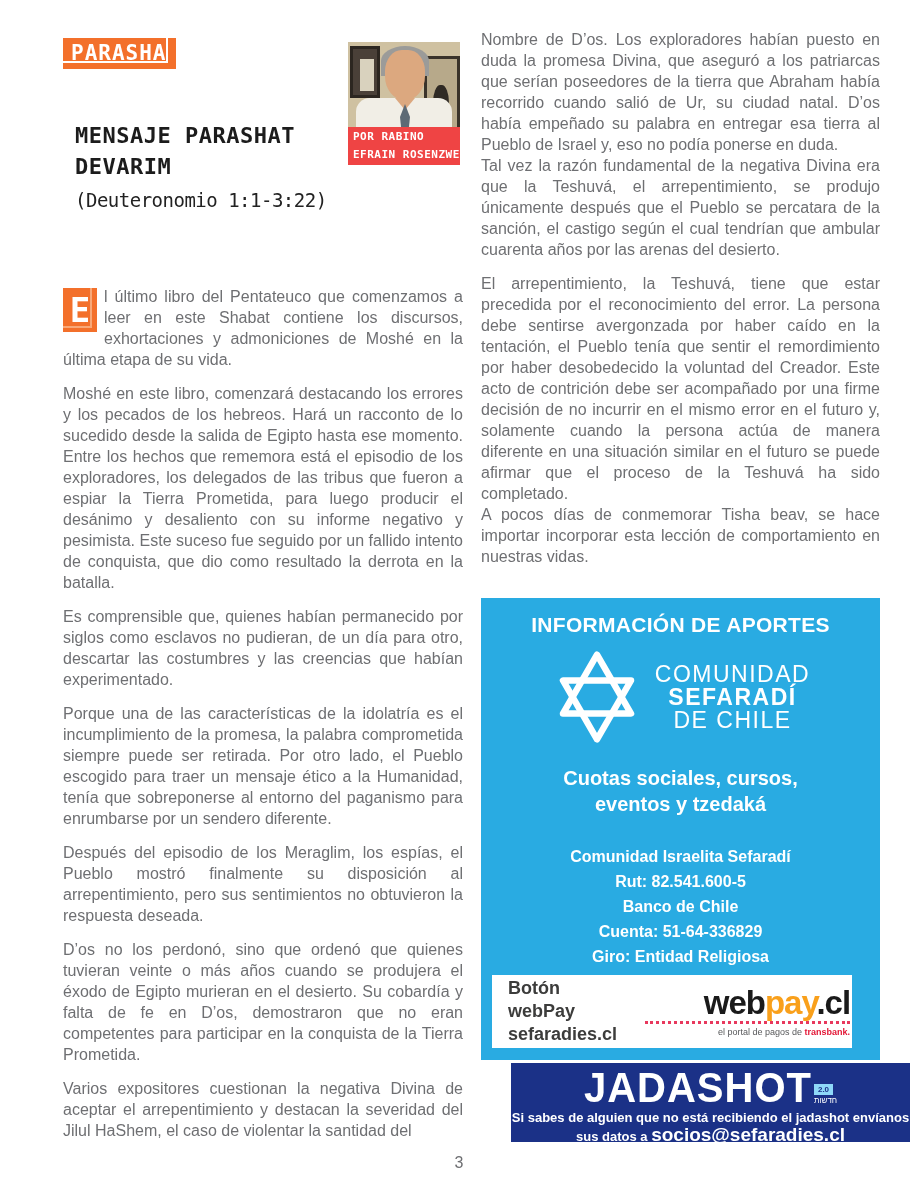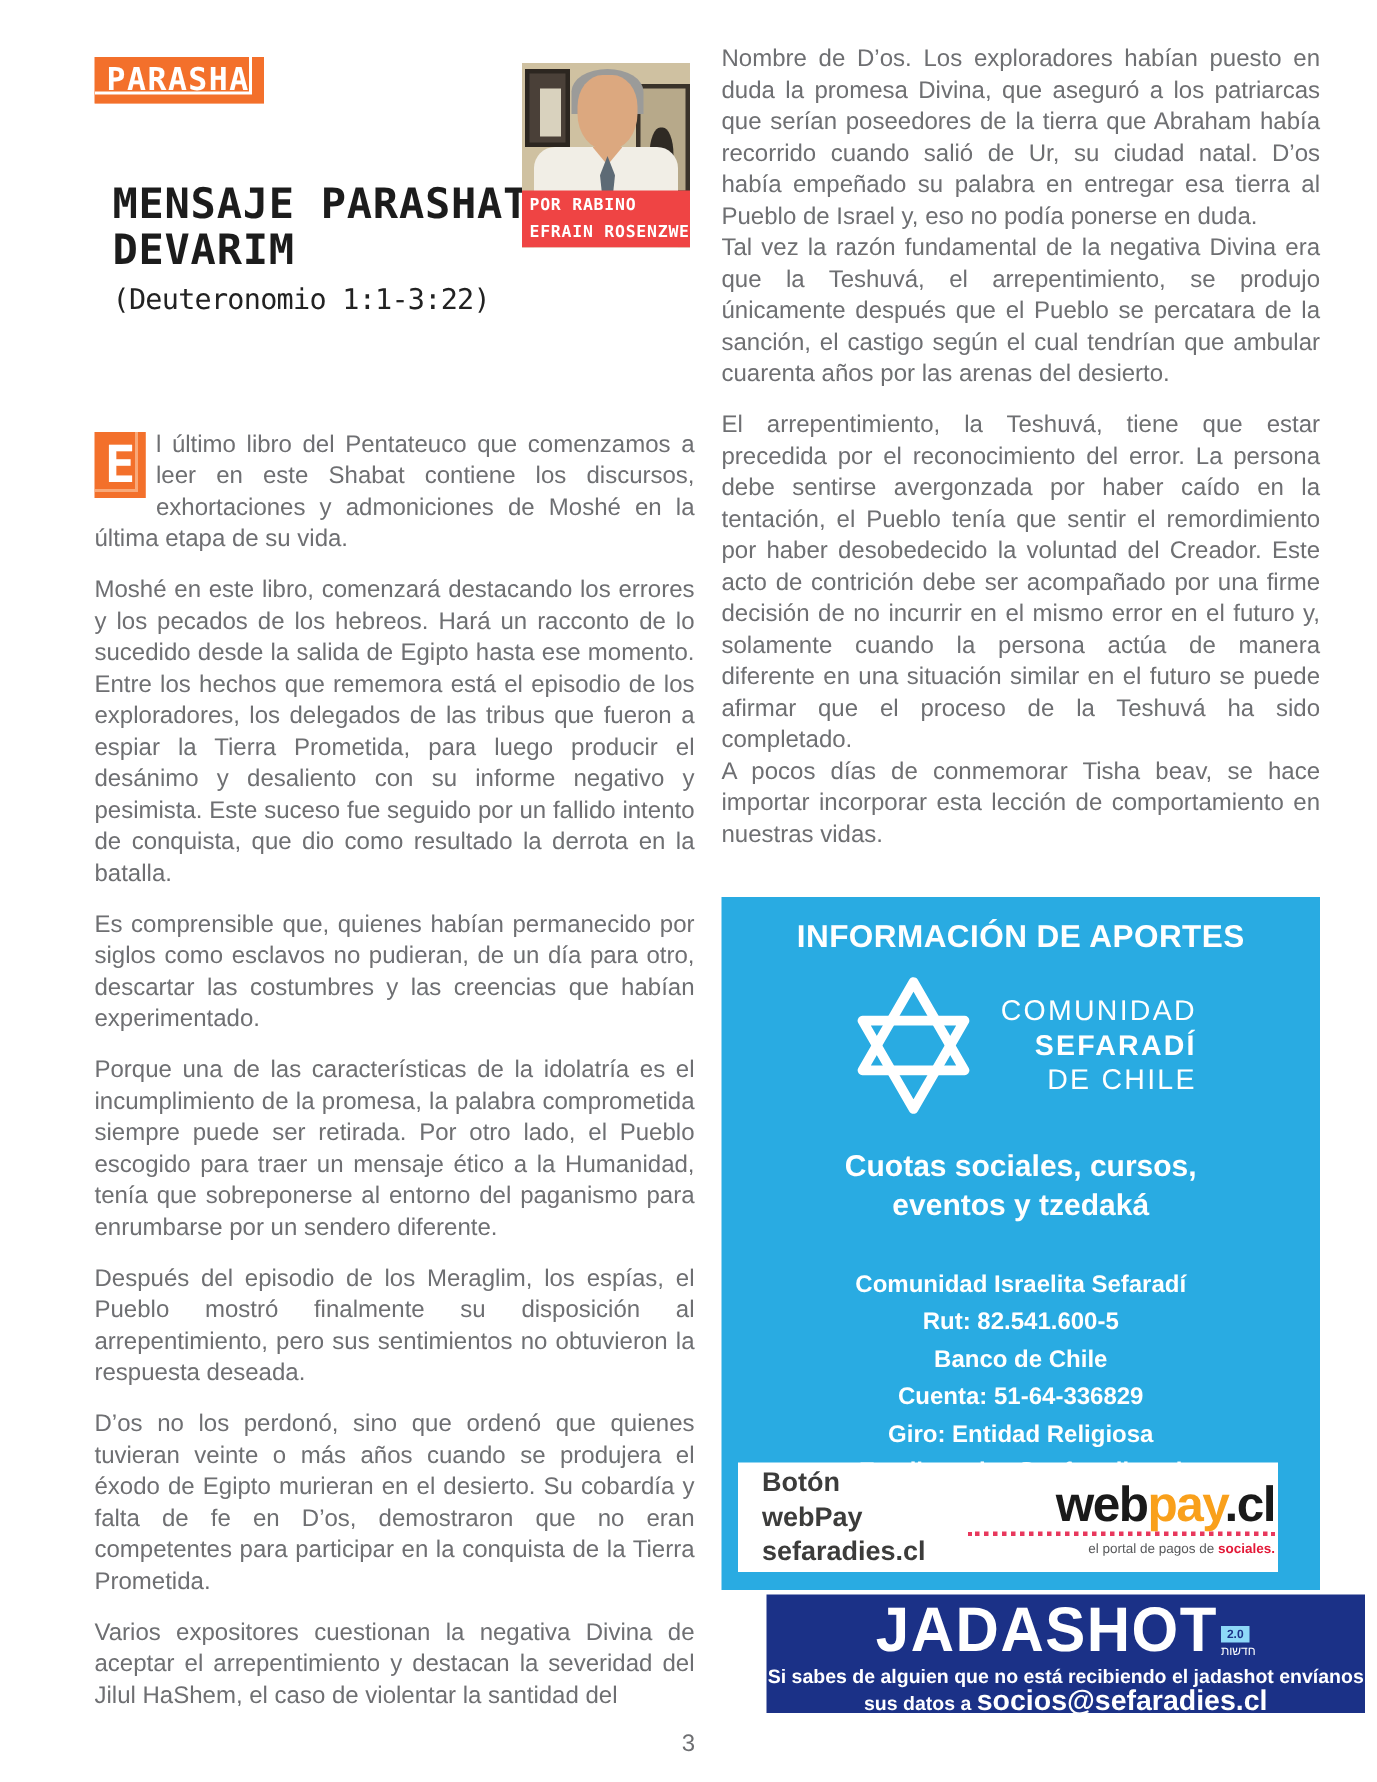--- a/index.html
+++ b/index.html
@@ -11,21 +11,21 @@
   .parasha-badge{
     position:absolute;left:63px;top:38px;width:105px;height:31px;
     background:#f3702b;color:#ffffff;
     font-family:"DejaVu Sans Mono",monospace;font-weight:bold;font-size:21px;
     line-height:31px;padding-left:8px;letter-spacing:1px;
     box-shadow:inset -8px -6px 0 0 #f3702b, inset -10px -8px 0 0 #ffffff;
   }
   .title-block{position:absolute;left:75px;top:120px;width:280px;color:#1c1c1c;}
   .title-block h1{
     margin:0;font-family:"DejaVu Sans Mono",monospace;font-weight:bold;
-    font-size:28px;line-height:31px;letter-spacing:0.5px;color:#1c1c1c;
+    font-size:22px;line-height:31px;letter-spacing:0.5px;color:#1c1c1c;
   }
   .title-block .subtitle{
     margin-top:7px;font-family:"DejaVu Sans Mono",monospace;font-weight:normal;
     font-size:19px;color:#222222;letter-spacing:-0.5px;white-space:nowrap;
   }
   
   .photo{position:absolute;left:348px;top:42px;width:112px;height:123px;background:#cfc1a1;overflow:hidden;}
   .photo .frame-a{position:absolute;left:2px;top:4px;width:30px;height:52px;background:#4a4038;border:3px solid #2c2620;box-sizing:border-box;}
   .photo .frame-a-inner{position:absolute;left:7px;top:10px;width:14px;height:32px;background:#d9d2be;}
   .photo .frame-b{position:absolute;right:0px;top:14px;width:36px;height:74px;background:#b7a98a;border:3px solid #3a332a;box-sizing:border-box;}
@@ -55,21 +55,21 @@
     box-shadow:inset -5px -4px 0 0 #f3702b, inset -7px -6px 0 0 #f8a878;
   }
   .closing{margin-top:43px !important;text-align:left;}
   
   .aportes{
     position:absolute;left:481px;top:598px;width:399px;height:462px;
     background:#29abe2;color:#ffffff;text-align:center;box-sizing:border-box;padding-top:15px;
   }
   .aportes .box-title{font-size:21px;font-weight:800;letter-spacing:0.3px;}
   .logo-row{display:flex;align-items:center;justify-content:center;margin-top:12px;}
-  .logo-text{text-align:right;margin-left:12px;font-size:19px;line-height:23px;letter-spacing:1.5px;font-weight:300;}
+  .logo-text{text-align:center;margin-left:12px;font-size:23px;line-height:23px;letter-spacing:1.5px;font-weight:300;}
   .logo-text .bold{font-weight:bold;}
   .cuotas{margin-top:20px;font-size:20px;line-height:26px;font-weight:800;}
   .details{margin-top:27px;font-size:16px;line-height:25px;font-weight:bold;}
   
   .webpay{
     position:absolute;left:11px;right:28px;top:377px;height:73px;background:#ffffff;
     display:flex;align-items:center;justify-content:space-between;
     padding:0 16px;box-sizing:border-box;color:#3c3c3b;gap:28px;
   }
   .webpay-label{font-size:18px;line-height:23px;font-weight:bold;text-align:left;}
@@ -180,21 +180,21 @@
     </div>
 
     <div class="webpay">
       <div class="webpay-label">
         <div>Botón webPay</div>
         <div>sefaradies.cl</div>
       </div>
       <div class="webpay-logo">
         <div class="webpay-word"><span>web</span><span class="pay">pay</span><span>.cl</span></div>
         <div class="webpay-dots"></div>
-        <div class="webpay-tag"><span>el portal de pagos de </span><span class="brand">sociales.</span></div>
+        <div class="webpay-tag"><span>el portal de pagos de </span><span class="brand">transbank.</span></div>
       </div>
     </div>
   </div>
 
   <div class="jadashot">
     <div class="jadashot-title-row">
       <div class="jadashot-title">JADASHOT</div>
       <div class="jadashot-extras">
         <div class="jadashot-badge">2.0</div>
         <div class="jadashot-hebrew">חדשות</div>

